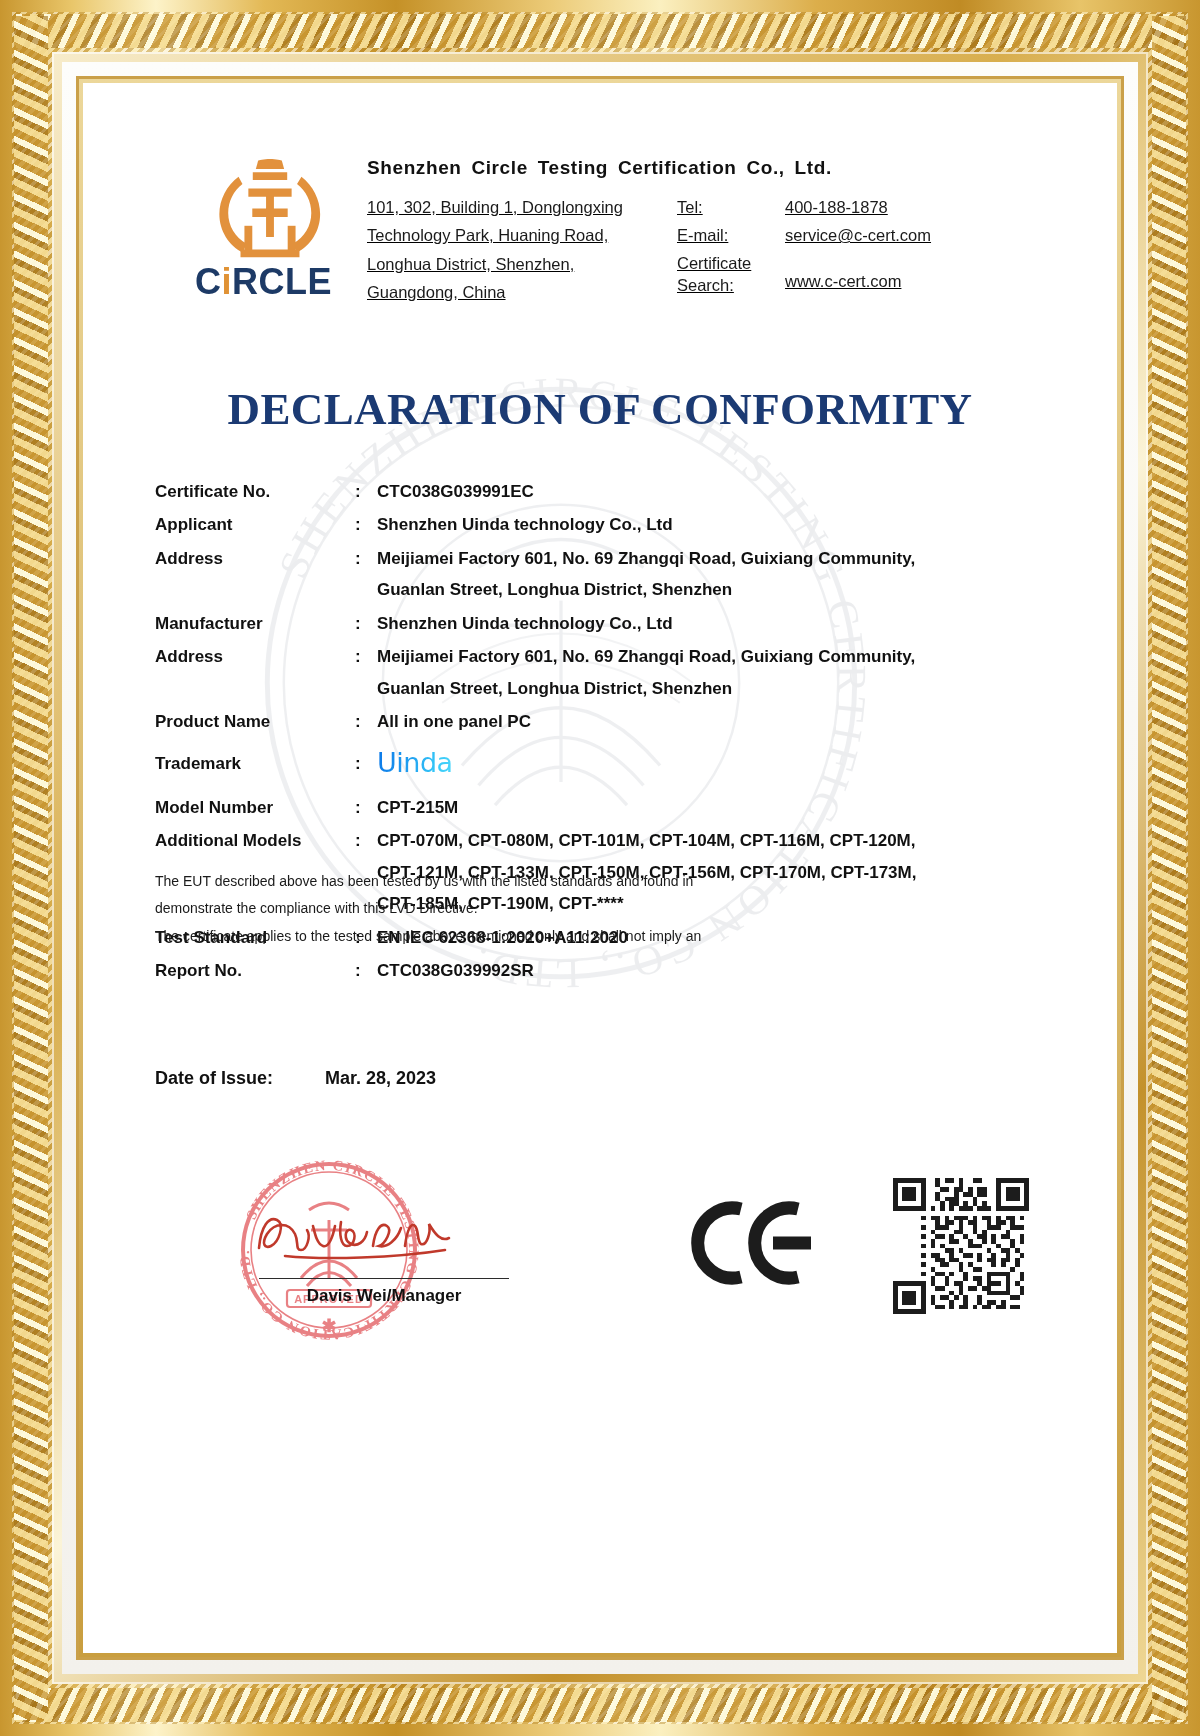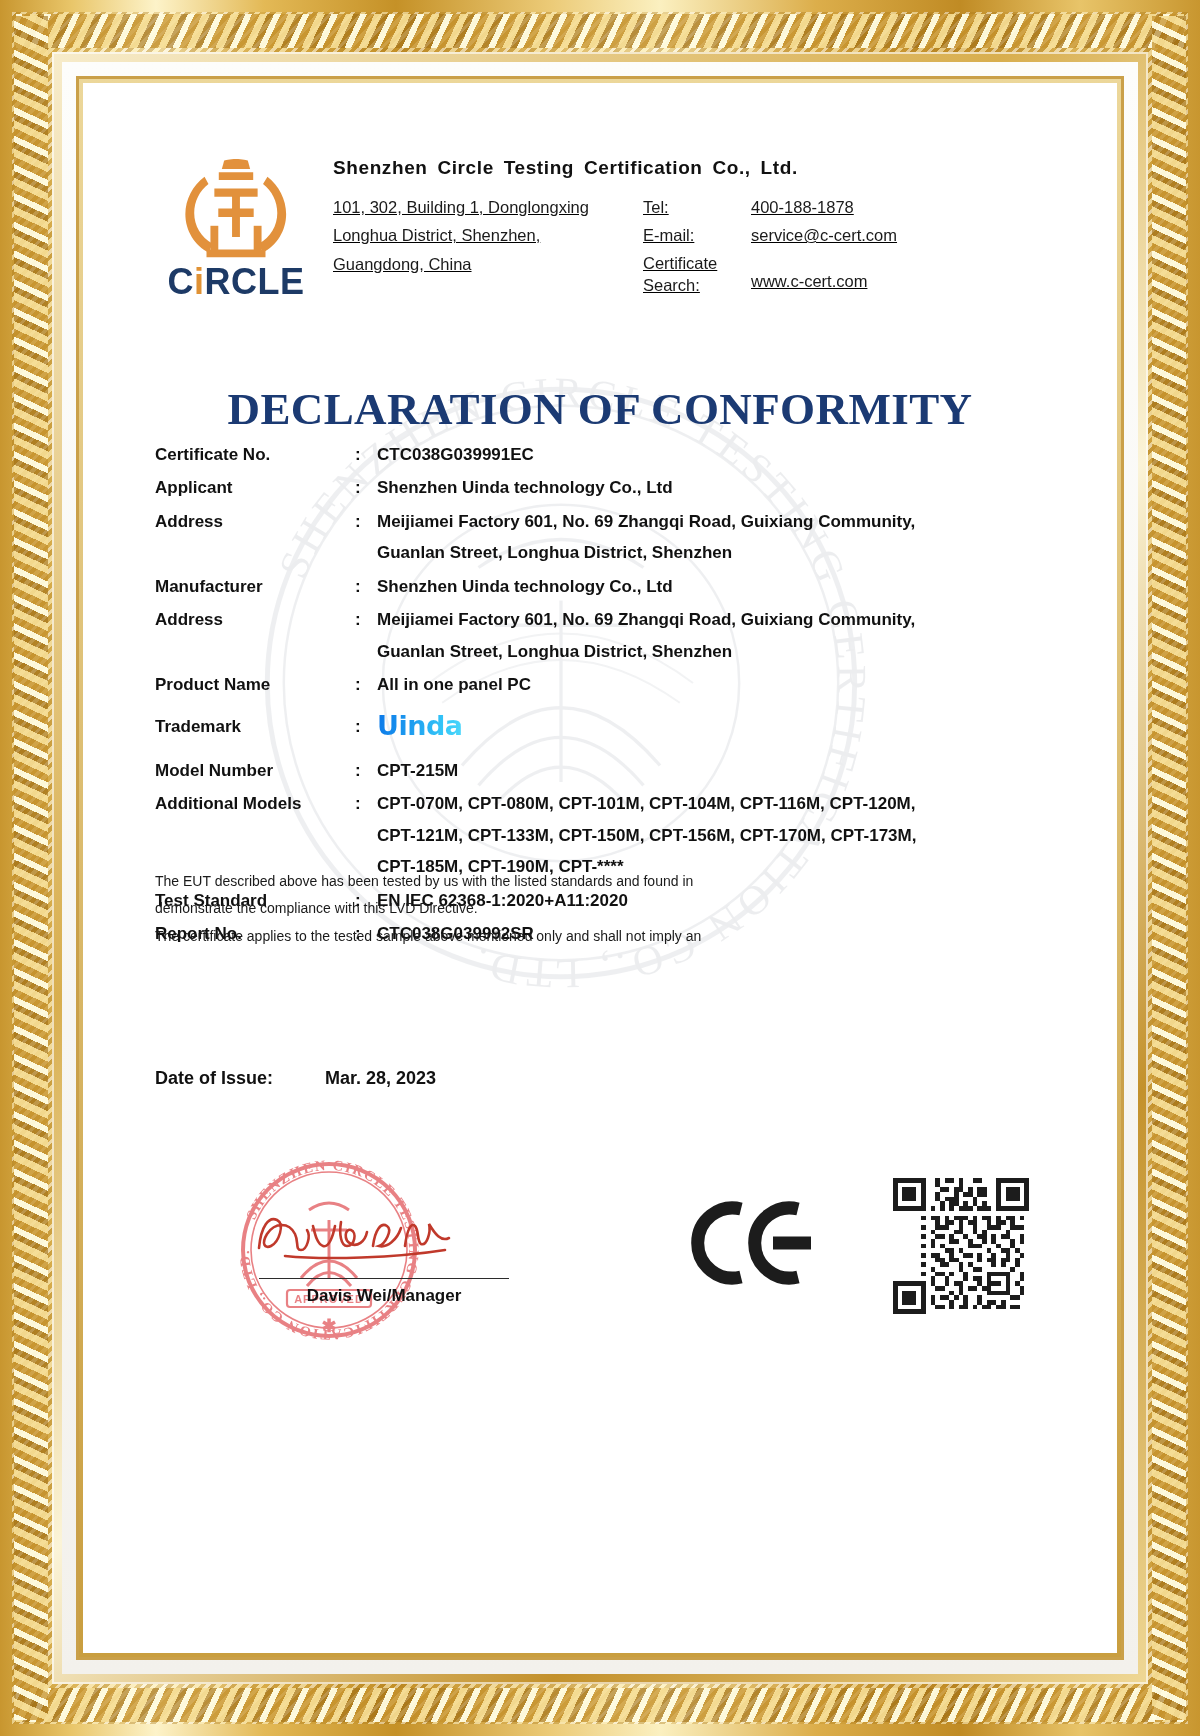--- a/index.html
+++ b/index.html
@@ -80,21 +80,21 @@
 
   
   .watermark{
     position:absolute;left:148px;top:270px;width:660px;height:660px;
     opacity:.16;pointer-events:none;
   }
   .watermark svg{width:100%;height:100%;}
 
   
   .header{position:absolute;left:78px;top:68px;width:880px;display:flex;gap:22px;}
-  .logo-block{width:150px;flex:0 0 150px;text-align:center;padding-top:4px;}
+  .logo-block{width:150px;flex:0 0 150px;padding-top:4px;margin-left:34px;}
   .logo-mark{width:118px;height:104px;margin:0 auto;}
   .logo-word{
     font-size:36px;font-weight:700;color:#1d3a66;letter-spacing:.5px;
     margin-top:2px;font-family:"Liberation Sans", sans-serif;
   }
   .logo-word .i{color:#e09235;}
   .hdr-right{flex:1;padding-top:6px;}
   .company-name{
     font-size:19px;font-weight:700;color:#111;letter-spacing:.6px;
     word-spacing:4px;margin-bottom:14px;
@@ -110,35 +110,35 @@
   .c-value.pad{padding-top:17px;}
 
   
   .doc-title{
     position:absolute;left:0;top:300px;width:1034px;text-align:center;
     font-family:"Liberation Serif", serif;
     font-size:45px;font-weight:700;color:#1b3a73;letter-spacing:.4px;
   }
 
   
-  .fields{position:absolute;left:72px;top:356px;width:890px;}
+  .fields{position:absolute;left:72px;top:393px;width:890px;}
   .frow{display:flex;align-items:flex-start;margin-bottom:2px;}
   .fkey{
     width:200px;flex:0 0 200px;
     font-size:17px;font-weight:700;color:#111;line-height:1.85;
   }
   .fcolon{width:22px;flex:0 0 22px;font-size:17px;font-weight:700;color:#111;line-height:1.85;}
   .fval{
     flex:1;font-size:17px;font-weight:700;color:#111;line-height:1.85;
   }
   .frow.spaced{margin-bottom:10px;}
   .fval-line{display:block;}
 
   .uinda-logo{
-    font-size:27px;font-weight:700;letter-spacing:-.5px;
+    font-size:27px;font-weight:400;letter-spacing:-.5px;
     font-family:"DejaVu Sans", sans-serif;
     background:linear-gradient(100deg,#0a77e8 0%,#1f9ef0 42%,#35c8f8 78%,#4fd8fb 100%);
     -webkit-background-clip:text;background-clip:text;
     color:transparent;-webkit-text-fill-color:transparent;
     display:inline-block;line-height:1.1;
   }
 
   
   .body-text{position:absolute;left:72px;top:785px;width:860px;}
   .bt-line{font-size:14px;color:#1a1a1a;line-height:1.95;}
@@ -233,20 +233,21 @@
         <div class="logo-word">
           <span>C</span><span class="i">i</span><span>RCLE</span>
         </div>
       </div>
 
       <div class="hdr-right">
         <div class="company-name">Shenzhen Circle Testing Certification Co., Ltd.</div>
         <div class="hdr-cols">
           <div class="addr-col">
             <div class="addr-line">101, 302, Building 1, Donglongxing</div>
+            <div class="addr-line">Technology Park, Huaning Road,</div>
             <div class="addr-line">Longhua District, Shenzhen,</div>
             <div class="addr-line">Guangdong, China</div>
           </div>
           <div class="contact-col">
             <div class="contact-labels">
               <div class="c-label">Tel:</div>
               <div class="c-label">E-mail:</div>
               <div class="c-label two-line">
                 <div>Certificate</div>
                 <div>Search:</div>

